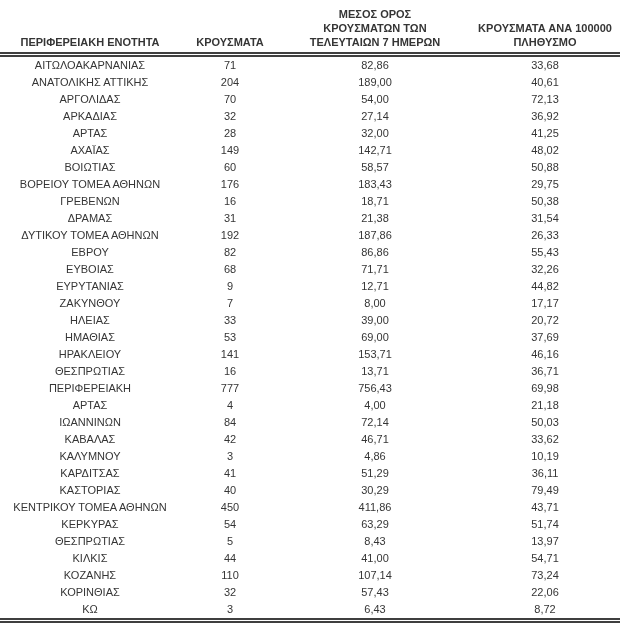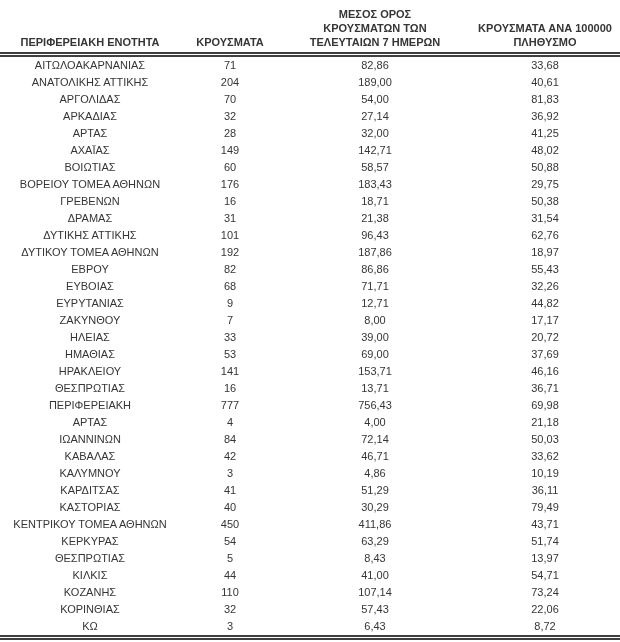--- a/index.html
+++ b/index.html
@@ -93,21 +93,21 @@
         <tr>
           <td>ΑΝΑΤΟΛΙΚΗΣ ΑΤΤΙΚΗΣ</td>
           <td>204</td>
           <td>189,00</td>
           <td>40,61</td>
         </tr>
         <tr>
           <td>ΑΡΓΟΛΙΔΑΣ</td>
           <td>70</td>
           <td>54,00</td>
-          <td>81,83</td>
+          <td>72,13</td>
         </tr>
         <tr>
           <td>ΑΡΚΑΔΙΑΣ</td>
           <td>32</td>
           <td>27,14</td>
           <td>36,92</td>
         </tr>
         <tr>
           <td>ΑΡΤΑΣ</td>
           <td>28</td>
@@ -138,30 +138,24 @@
           <td>18,71</td>
           <td>50,38</td>
         </tr>
         <tr>
           <td>ΔΡΑΜΑΣ</td>
           <td>31</td>
           <td>21,38</td>
           <td>31,54</td>
         </tr>
         <tr>
-          <td>ΔΥΤΙΚΗΣ ΑΤΤΙΚΗΣ</td>
-          <td>101</td>
-          <td>96,43</td>
-          <td>62,76</td>
-        </tr>
-        <tr>
           <td>ΔΥΤΙΚΟΥ ΤΟΜΕΑ ΑΘΗΝΩΝ</td>
           <td>192</td>
           <td>187,86</td>
-          <td>18,97</td>
+          <td>26,33</td>
         </tr>
         <tr>
           <td>ΕΒΡΟΥ</td>
           <td>82</td>
           <td>86,86</td>
           <td>55,43</td>
         </tr>
         <tr>
           <td>ΕΥΒΟΙΑΣ</td>
           <td>68</td>

